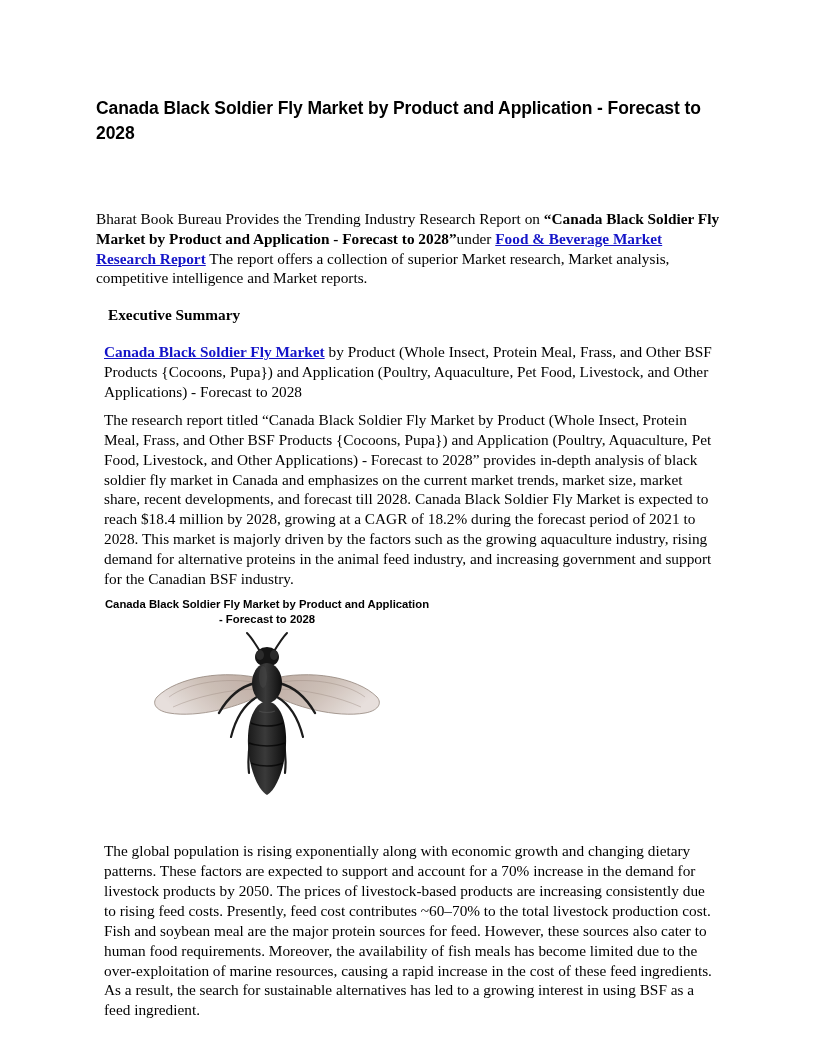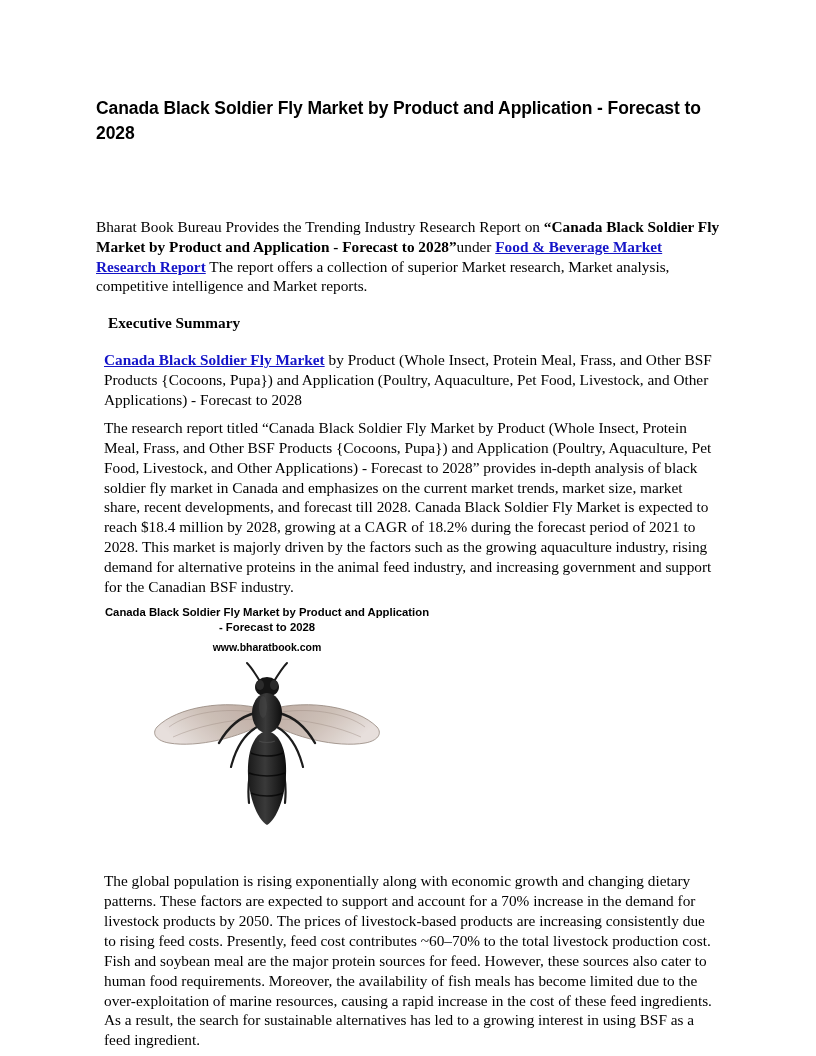--- a/index.html
+++ b/index.html
@@ -30,21 +30,21 @@
     font-size: 17.5px;
     font-weight: bold;
     line-height: 1.45;
     margin: 0 0 0 0;
     letter-spacing: -0.1px;
   }
   .spacer-1 { height: 62px; }
   .para {
     font-size: 15.3px;
     line-height: 1.30;
-    margin: 8px 0 0 0;
+    margin: 0 0 0 0;
     text-align: left;
   }
   .intro-para {
     margin-bottom: 18px;
   }
   .bold { font-weight: bold; }
   .link {
     color: #1414c8;
     text-decoration: underline;
     font-weight: bold;
@@ -111,21 +111,20 @@
   <p class="para intro-para"><span>Bharat Book Bureau Provides the Trending Industry Research Report on </span><span class="bold">“Canada Black Soldier Fly Market by Product and Application - Forecast to 2028”</span><span>under </span><a href="#" class="link">Food &amp; Beverage Market Research Report</a><span> The report offers a collection of superior Market research, Market analysis, competitive intelligence and Market reports.</span></p>
 
   <p class="section-head">Executive Summary</p>
 
   <p class="body-block"><a href="#" class="link-plain">Canada Black Soldier Fly Market</a><span> by Product (Whole Insect, Protein Meal, Frass, and Other BSF Products {Cocoons, Pupa}) and Application (Poultry, Aquaculture, Pet Food, Livestock, and Other Applications) - Forecast to 2028</span></p>
 
   <p class="body-block">The research report titled “Canada Black Soldier Fly Market by Product (Whole Insect, Protein Meal, Frass, and Other BSF Products {Cocoons, Pupa}) and Application (Poultry, Aquaculture, Pet Food, Livestock, and Other Applications) - Forecast to 2028” provides in-depth analysis of black soldier fly market in Canada and emphasizes on the current market trends, market size, market share, recent developments, and forecast till 2028. Canada Black Soldier Fly Market is expected to reach $18.4 million by 2028, growing at a CAGR of 18.2% during the forecast period of 2021 to 2028. This market is majorly driven by the factors such as the growing aquaculture industry, rising demand for alternative proteins in the animal feed industry, and increasing government and support for the Canadian BSF industry.</p>
 
   <div class="figure">
     <div class="fig-caption">Canada Black Soldier Fly Market by Product and Application - Forecast to 2028</div>
-    <div class="fig-url">www.bharatbook.com</div>
     <div class="fly-wrap">
       <svg class="fly-svg" width="240" height="180" viewBox="0 0 240 180">
         <defs>
           <linearGradient id="wingL" x1="1" y1="0" x2="0" y2="0.4">
             <stop offset="0%" stop-color="#b9a69c"></stop>
             <stop offset="55%" stop-color="#cbbdb4"></stop>
             <stop offset="100%" stop-color="#e6dedb"></stop>
           </linearGradient>
           <linearGradient id="wingR" x1="0" y1="0" x2="1" y2="0.4">
             <stop offset="0%" stop-color="#b9a69c"></stop>

